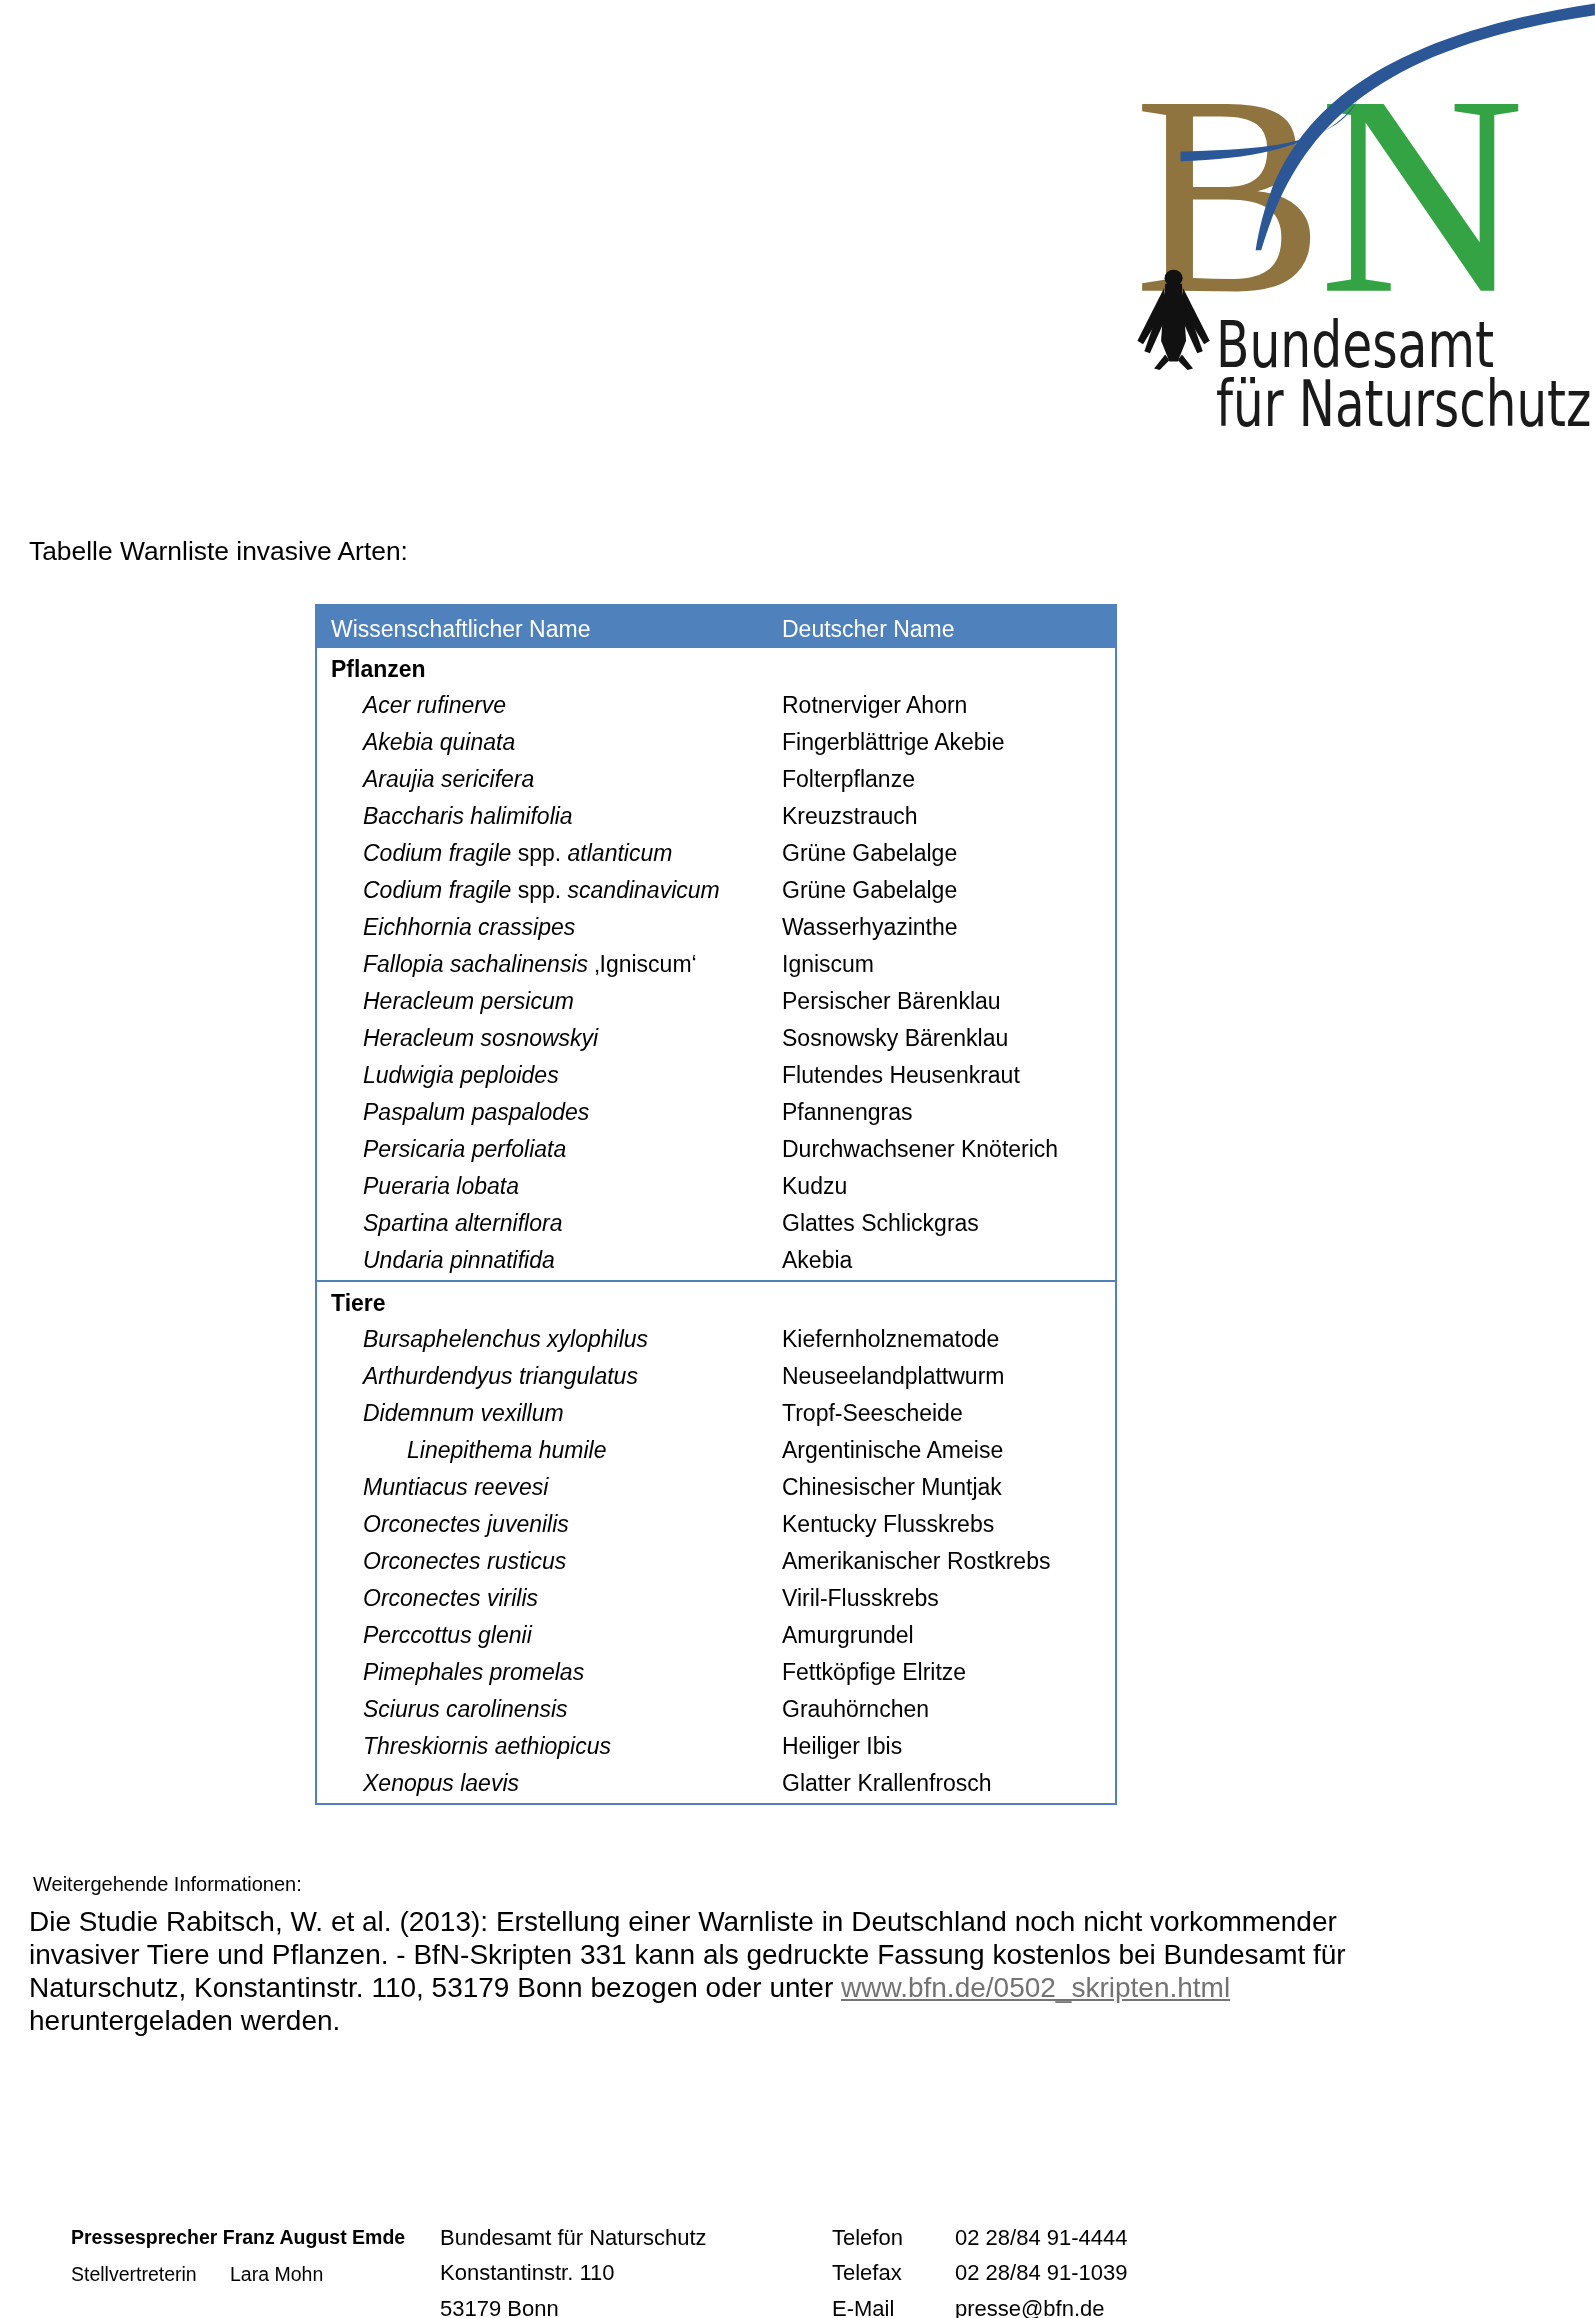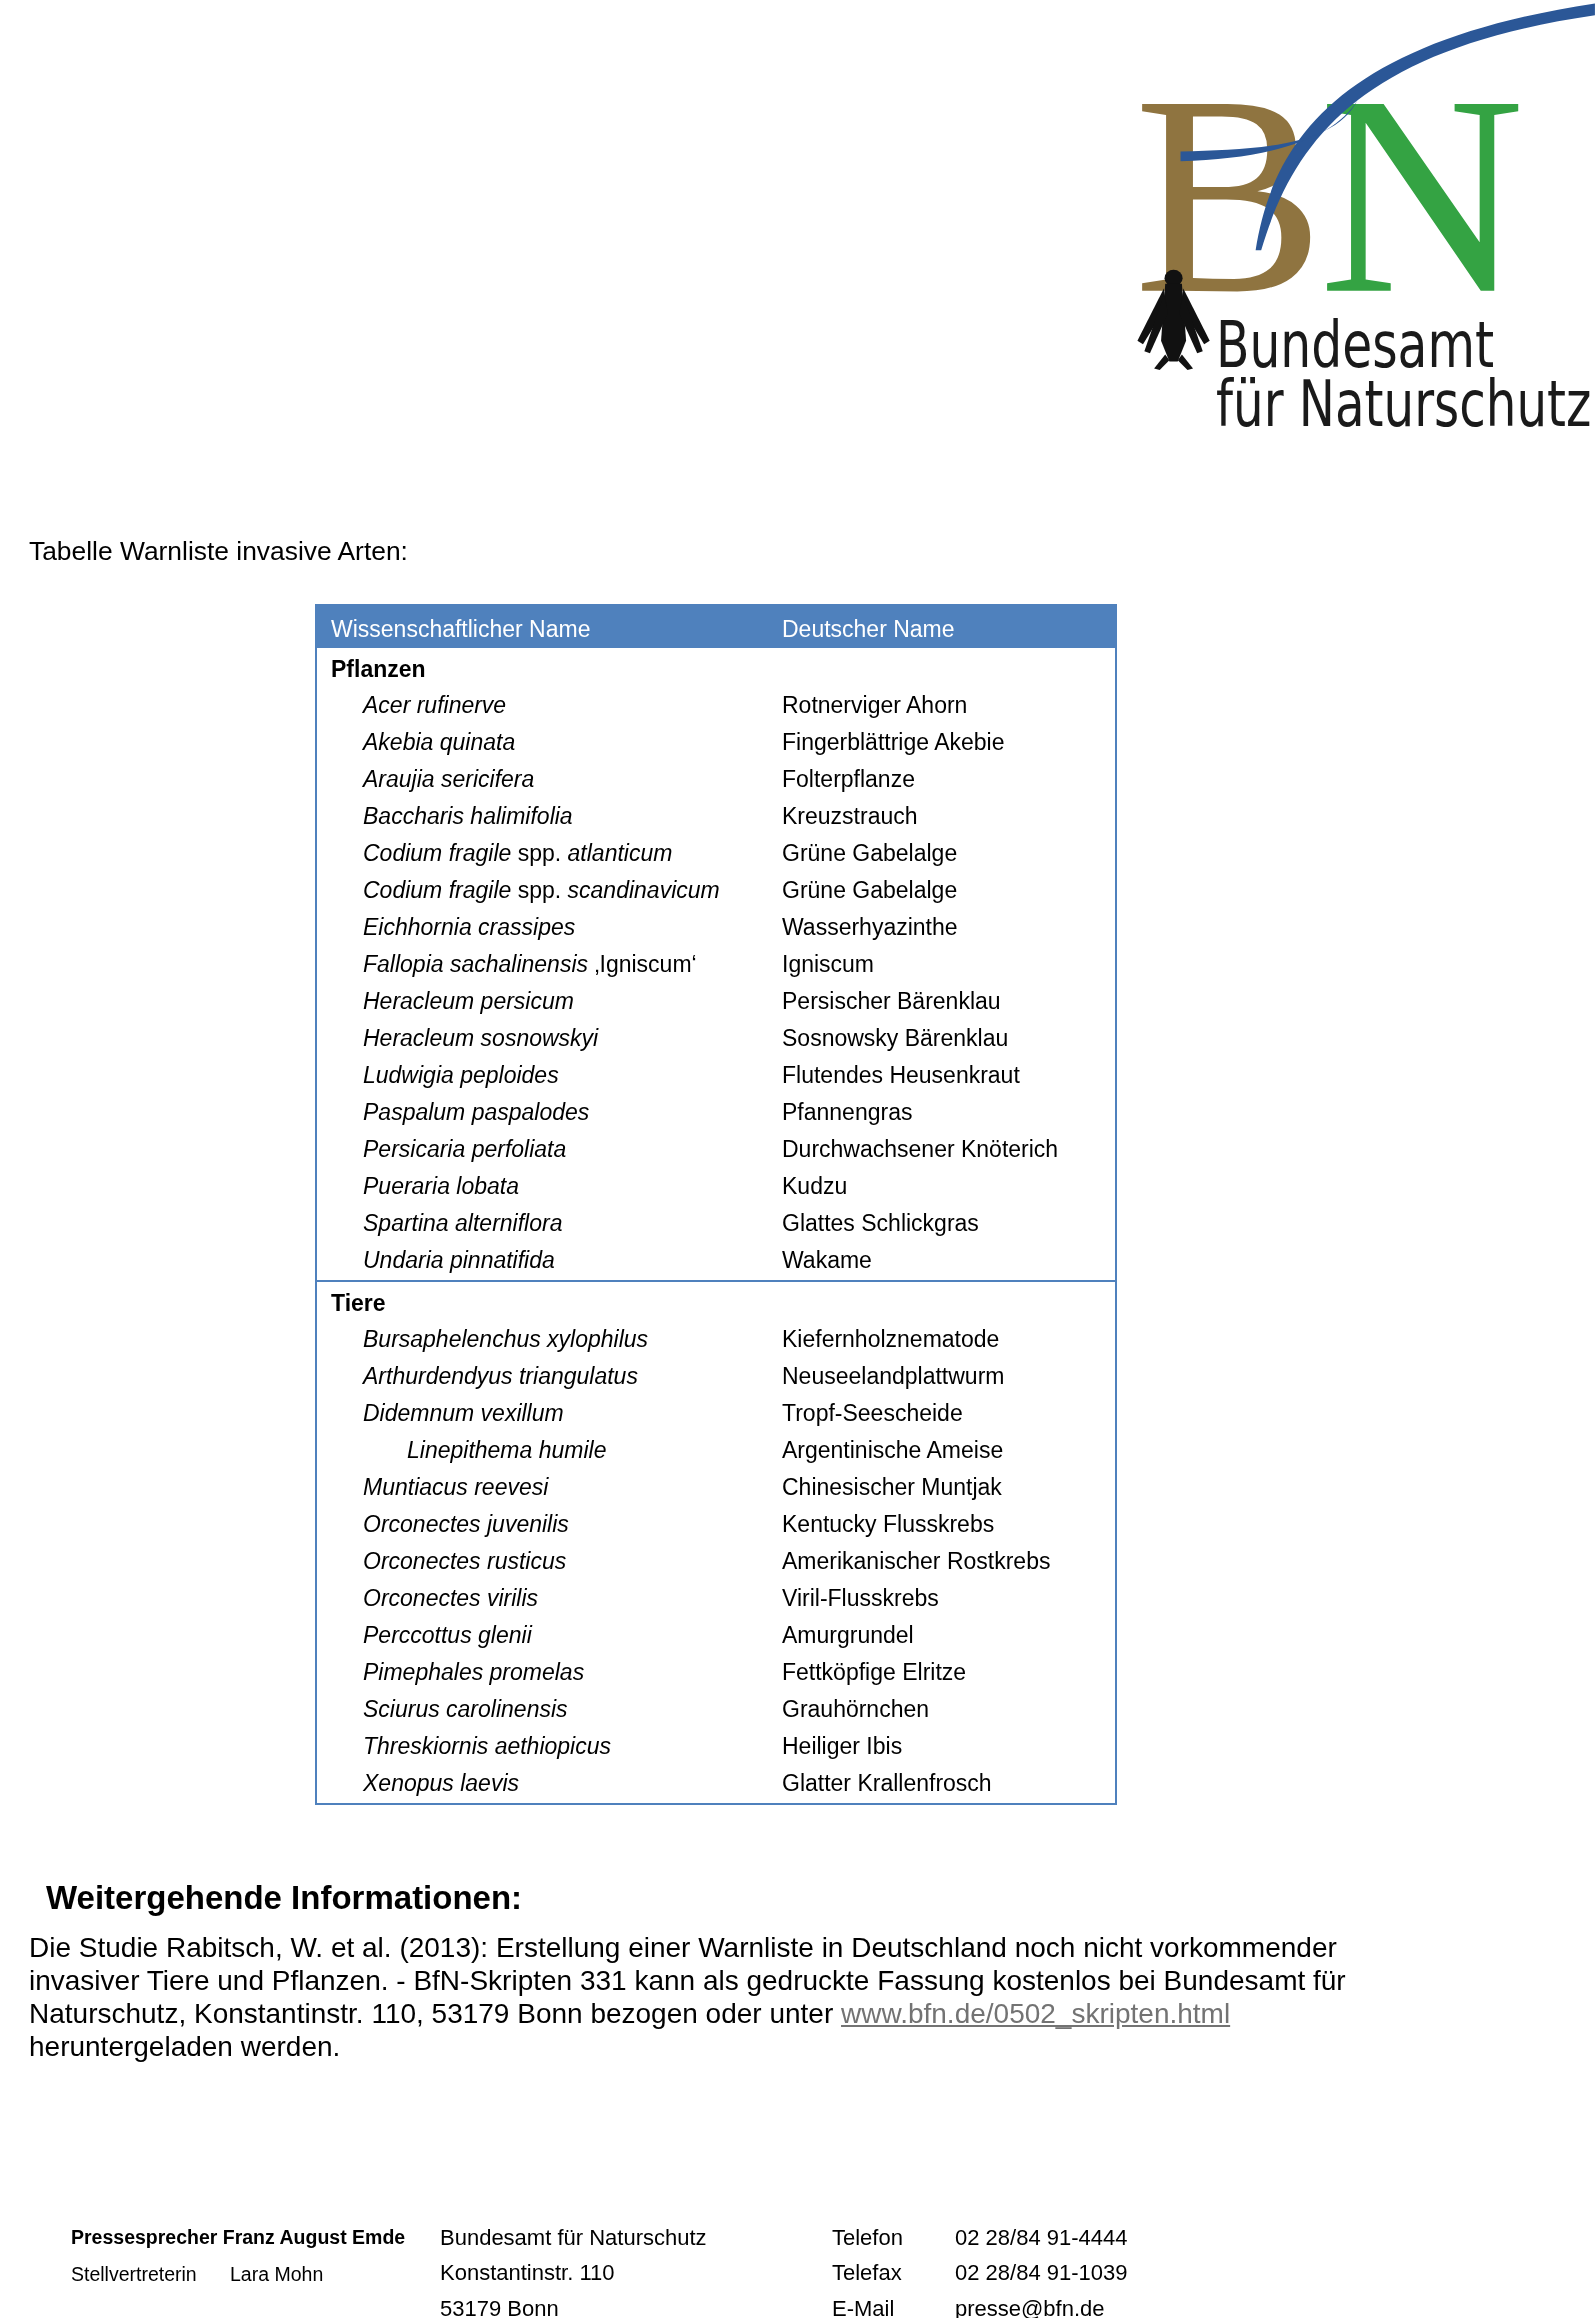--- a/index.html
+++ b/index.html
@@ -26,21 +26,21 @@
   .group-label span { position: absolute; left: 14px; top: 8.4px; font-size: 23px; font-weight: bold; white-space: nowrap; }
   .row { height: 37px; position: relative; font-size: 23px; white-space: nowrap; }
   .row .sci { position: absolute; left: 46px; top: 7px; }
   .row .ger { position: absolute; left: 465px; top: 7px; }
   .it { font-style: italic; }
   .up { font-style: normal; }
   .group-pad { height: 2.8px; }
 
   
   #info { left: 29px; top: 1864px; width: 1461px; font-size: 28px; line-height: 33px; }
-  #info h2 { margin: 17px; font-size: 33px; font-weight: bold; line-height: 33px; }
+  #info h2 { margin: 4px; font-size: 20px; font-weight: normal; line-height: 33px; }
   #info p { margin: 0; }
   #info a { color: #737373; text-decoration: underline; }
 
   
   #footer { left: 0; top: 2178px; width: 1596px; height: 141px; font-size: 22px; margin-top: 40px; }
   .f { position: absolute; white-space: nowrap; }
   .f-small { font-size: 19.5px; }
   .f-bold { font-weight: bold; }
 </style>
 </head>
@@ -138,21 +138,21 @@
         <div class="row">
           <span class="sci"><span class="it" style="white-space: pre;">Pueraria lobata</span></span>
           <span class="ger">Kudzu</span>
         </div>
         <div class="row">
           <span class="sci"><span class="it" style="white-space: pre;">Spartina alterniflora</span></span>
           <span class="ger">Glattes Schlickgras</span>
         </div>
         <div class="row">
           <span class="sci"><span class="it" style="white-space: pre;">Undaria pinnatifida</span></span>
-          <span class="ger">Wakame</span>
+          <span class="ger">Akebia</span>
         </div>
         <div class="group-pad"></div>
       </div>
       <div class="group">
         <div class="group-label">
           <span>Tiere</span>
         </div>
         <div class="row">
           <span class="sci"><span class="it" style="white-space: pre;">Bursaphelenchus xylophilus</span></span>
           <span class="ger">Kiefernholznematode</span>

